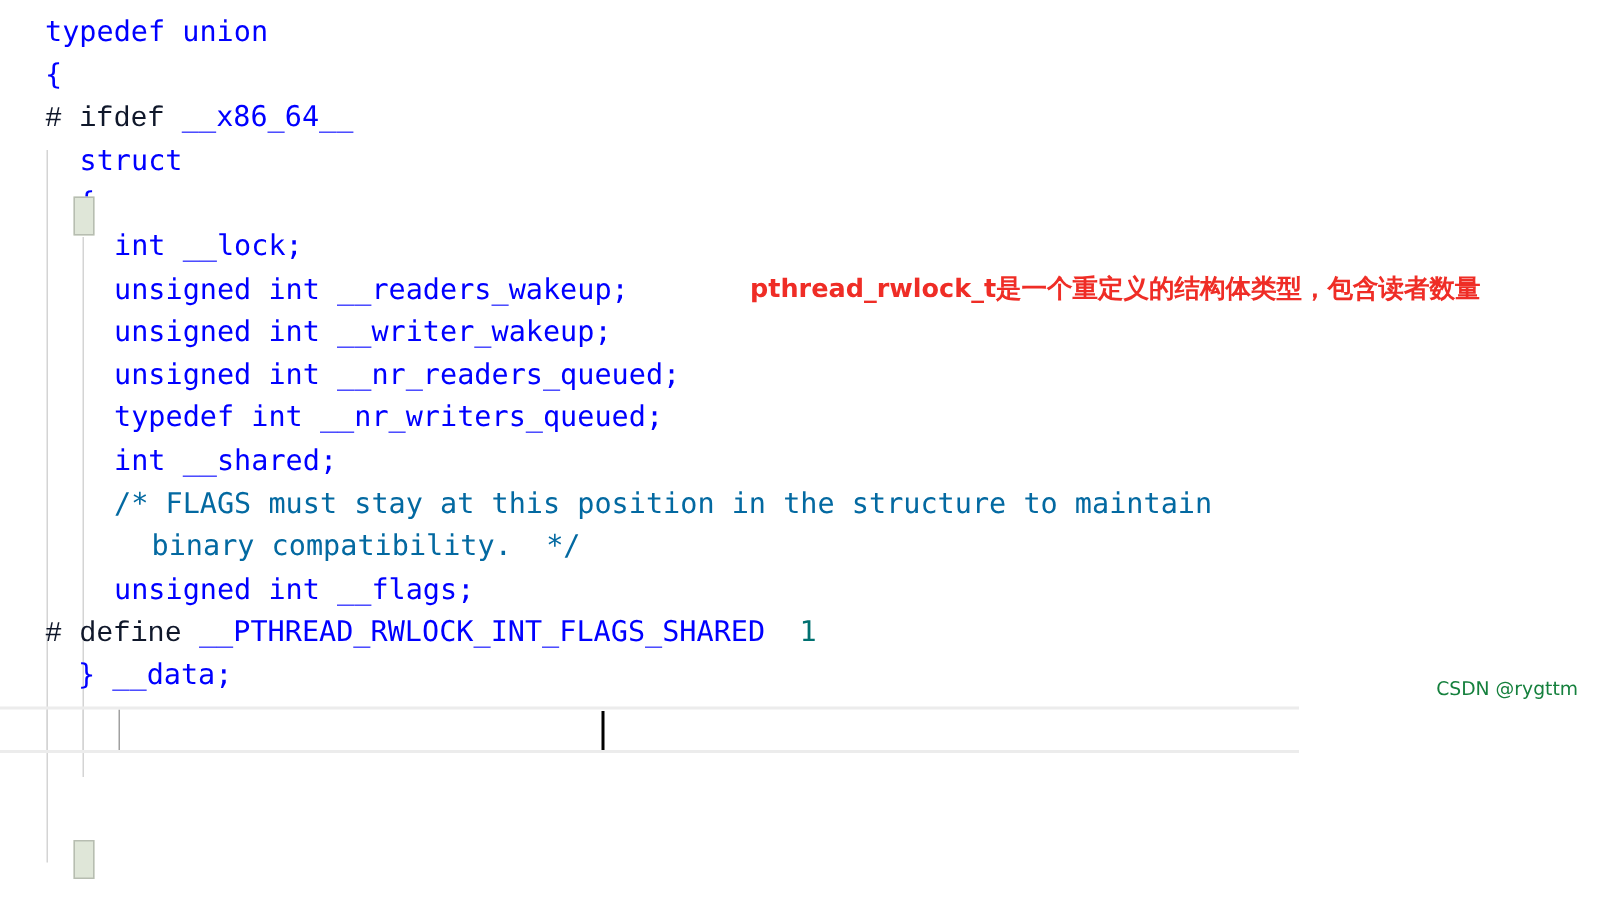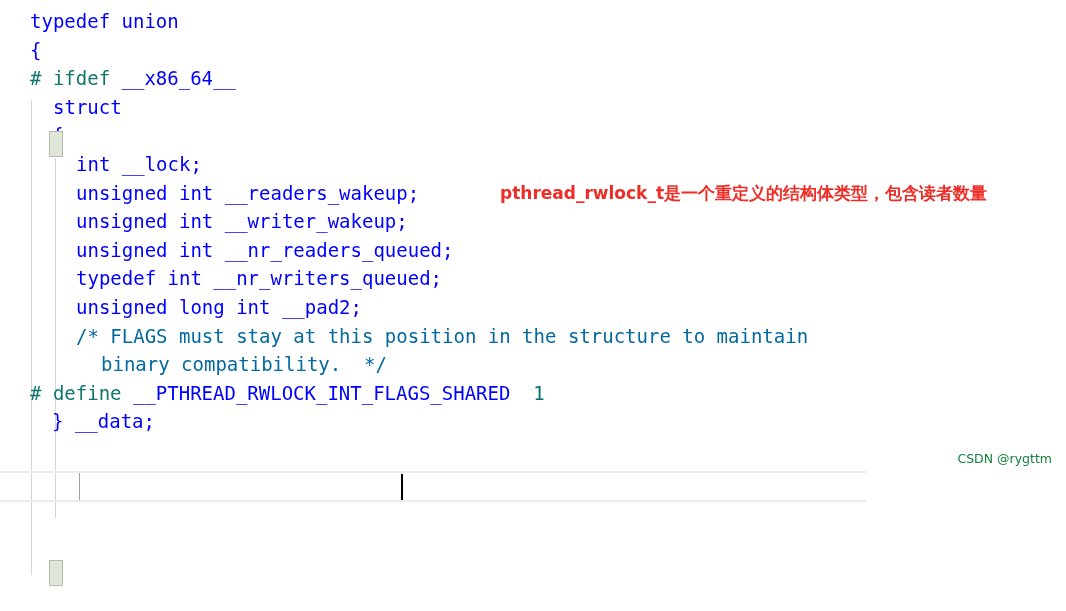--- a/index.html
+++ b/index.html
@@ -44,21 +44,21 @@
 
   .line .txt {
     position: absolute;
     left: 30px;
     top: 0;
     white-space: pre;
   }
 
   
   .kw      { color: #0000ff; }
-  .pp      { color: #0f766e; }
+  .pp      { color: #0f172a; font-family: Liberation Mono, monospace; }
   .ident   { color: #0000ff; }
   .cmt     { color: #0369a1; }
   .num     { color: #007070; }
   .punct   { color: #0000ff; }
 
   
   .guide {
     position: absolute;
     width: 1px;
     background: #d4d4d4;
@@ -171,34 +171,37 @@
 
     <div class="line">
       <span class="txt" style="left:76px;"><span class="kw">unsigned int __nr_readers_queued;</span></span>
     </div>
 
     <div class="line">
       <span class="txt" style="left:76px;"><span class="kw">typedef int __nr_writers_queued;</span></span>
     </div>
 
 
-
-
-    <div class="line">
-      <span class="txt" style="left:76px;"><span class="kw">unsigned long int __pad2;</span></span>
-    </div>
+    <div class="line">
+      <span class="txt" style="left:76px;"><span class="kw">int __shared;</span></span>
+    </div>
+
+
 
     <div class="line">
       <span class="txt" style="left:76px;"><span class="cmt">/* FLAGS must stay at this position in the structure to maintain</span></span>
     </div>
 
     <div class="line">
       <span class="txt" style="left:101px;"><span class="cmt">binary compatibility.  */</span></span>
     </div>
 
+    <div class="line">
+      <span class="txt" style="left:76px;"><span class="kw">unsigned int __flags;</span></span>
+    </div>
 
     <div class="line">
       <span class="txt" style="left:30px;"><span class="pp"># define </span><span class="ident">__PTHREAD_RWLOCK_INT_FLAGS_SHARED</span><span class="kw">  </span><span class="num">1</span></span>
     </div>
 
     <div class="line">
       <span class="txt" style="left:52px;"><span class="punct">} __data;</span></span>
     </div>
 
   </div>

